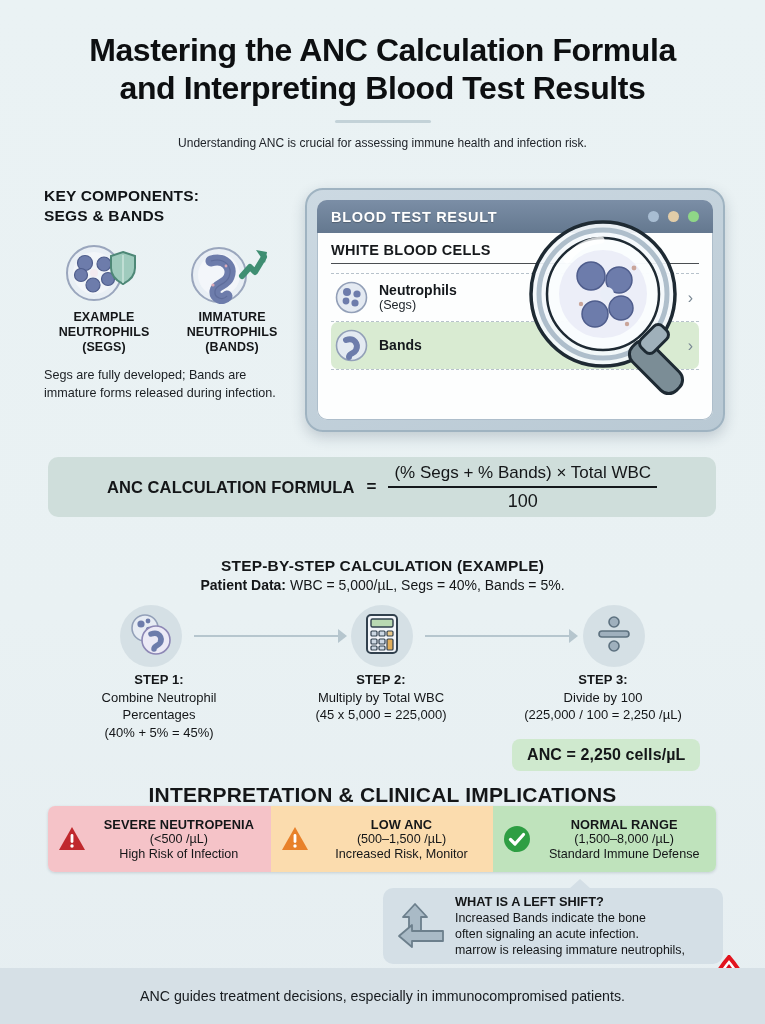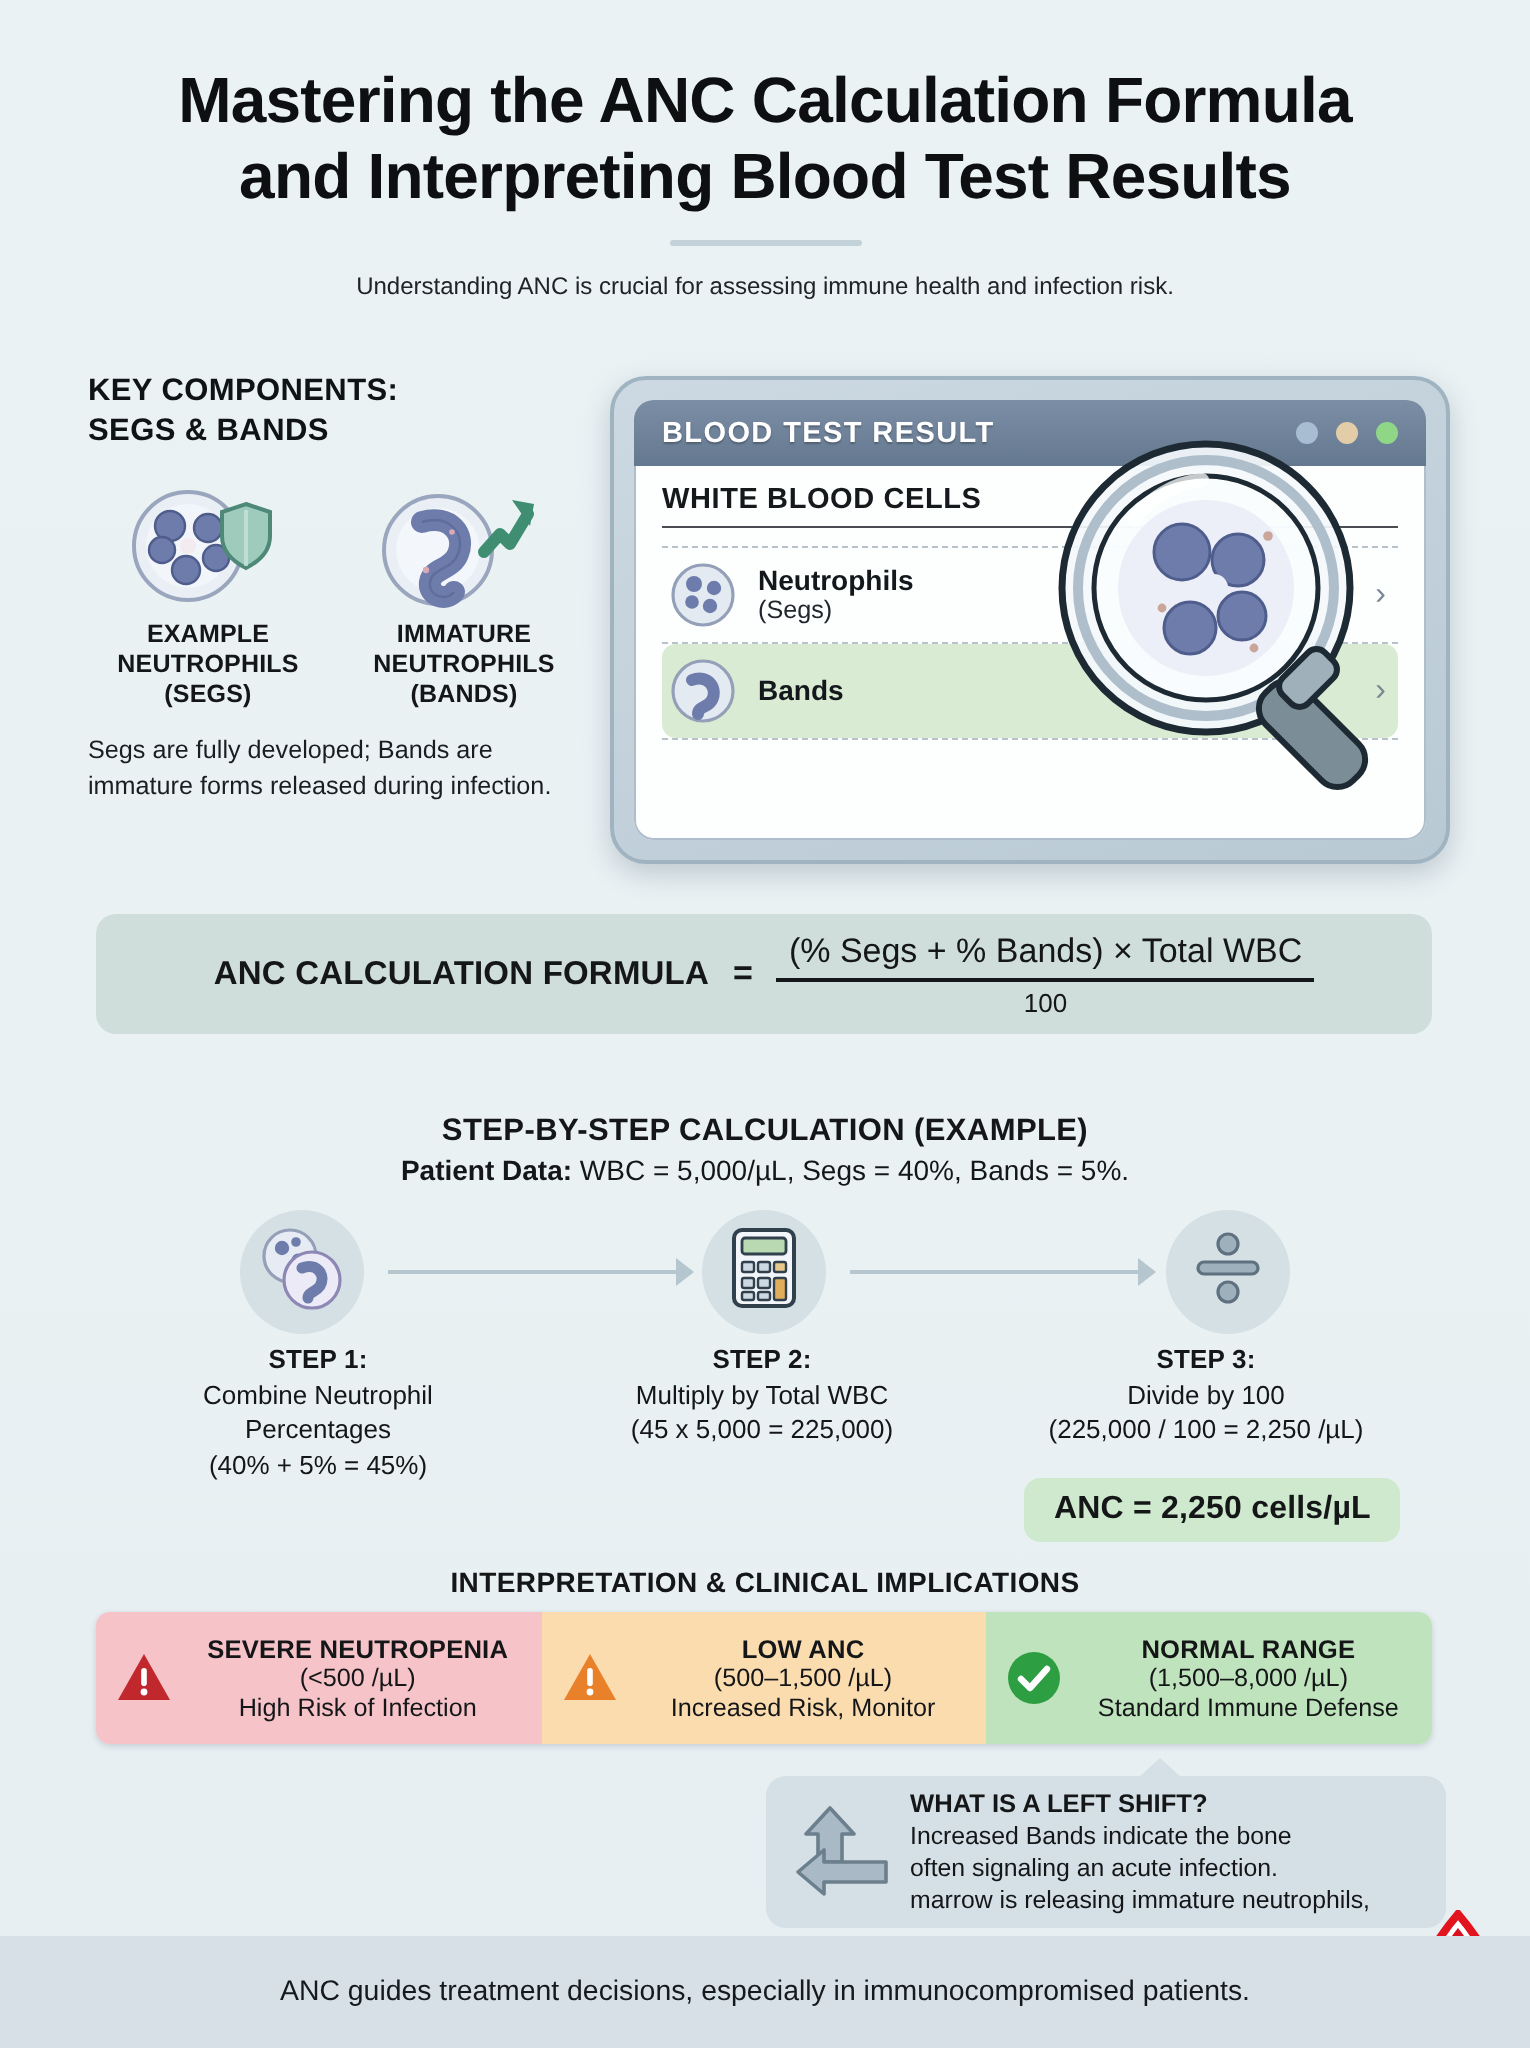--- a/index.html
+++ b/index.html
@@ -64,21 +64,21 @@
   .formula {
     position:absolute; left: 48px; top: 457px; width: 668px; height: 60px;
     background: #cfdedb; border-radius: 10px;
     display:flex; align-items:center; justify-content:center; gap: 12px;
   }
   .f-label { font-size: 16.5px; font-weight: bold; letter-spacing:.1px; }
   .f-eq { font-size: 17px; font-weight: bold; }
   .f-frac { text-align:center; }
   .f-num { font-size: 17px; padding: 0 6px 3px 6px; }
   .f-bar { height: 2px; background:#14181b; }
-  .f-den { font-size: 13px; padding-top: 3px; text-align: center; }
+  .f-den { font-size: 18px; padding-top: 3px; text-align: center; }
 
   
   .steps-head { position:absolute; top: 557px; left:0; right:0; text-align:center; font-size: 15.5px; font-weight:bold; letter-spacing:.2px; }
   .steps-sub { position:absolute; top: 577px; left:0; right:0; text-align:center; font-size: 14px; }
   .steps-sub b { font-weight:bold; }
   .steps-row { position:absolute; top: 605px; left: 48px; width: 668px; height: 62px; }
   .step-node { position:absolute; top: 0; width: 62px; height: 62px; border-radius:50%; background: #d5e0e5; display:flex; align-items:center; justify-content:center; }
   .s1 { left: 72px; } .s2 { left: 303px; } .s3 { left: 535px; }
   .arrow-line { position:absolute; top: 30px; height: 2px; background: #b6c6ce; }
   .a1 { left: 146px; width: 144px; } .a2 { left: 377px; width: 144px; }
@@ -87,21 +87,21 @@
   .step-texts { position:absolute; top: 672px; left: 48px; width: 668px; display:flex; }
   .st-col { width: 222px; text-align:center; }
   .st-title { font-size: 13px; font-weight:bold; letter-spacing:.1px; }
   .st-body { font-size: 13px; line-height: 1.34; margin-top: 2px; }
   .anc-badge {
     position:absolute; left: 512px; top: 739px; background: #cfe9ce; border-radius: 8px;
     padding: 7px 15px; font-size: 16px; font-weight: bold; letter-spacing:.1px;
   }
 
   
-  .interp-head { position:absolute; top: 783px; left:0; right:0; text-align:center; font-size: 14px; font-weight:bold; letter-spacing:.2px; }
+  .interp-head { position:absolute; top: 783px; left:0; right:0; text-align:center; font-size: 21px; font-weight:bold; letter-spacing:.2px; }
   .bands { position:absolute; left: 48px; top: 806px; width: 668px; height: 66px; display:flex; border-radius: 7px; overflow:hidden; box-shadow: 0 1px 3px rgba(40,60,80,.18); }
   .band { flex:1; display:flex; align-items:center; padding: 0 8px 0 10px; gap: 9px; }
   .band-ico { width: 28px; height: 28px; flex:none; }
   .band-txt { flex:1; text-align:center; }
   .band-t { font-size: 12.8px; font-weight: bold; letter-spacing:.1px; }
   .band-r { font-size: 12.6px; }
   .band-d { font-size: 12.6px; margin-top: 1px; }
 
   
   .shift {

